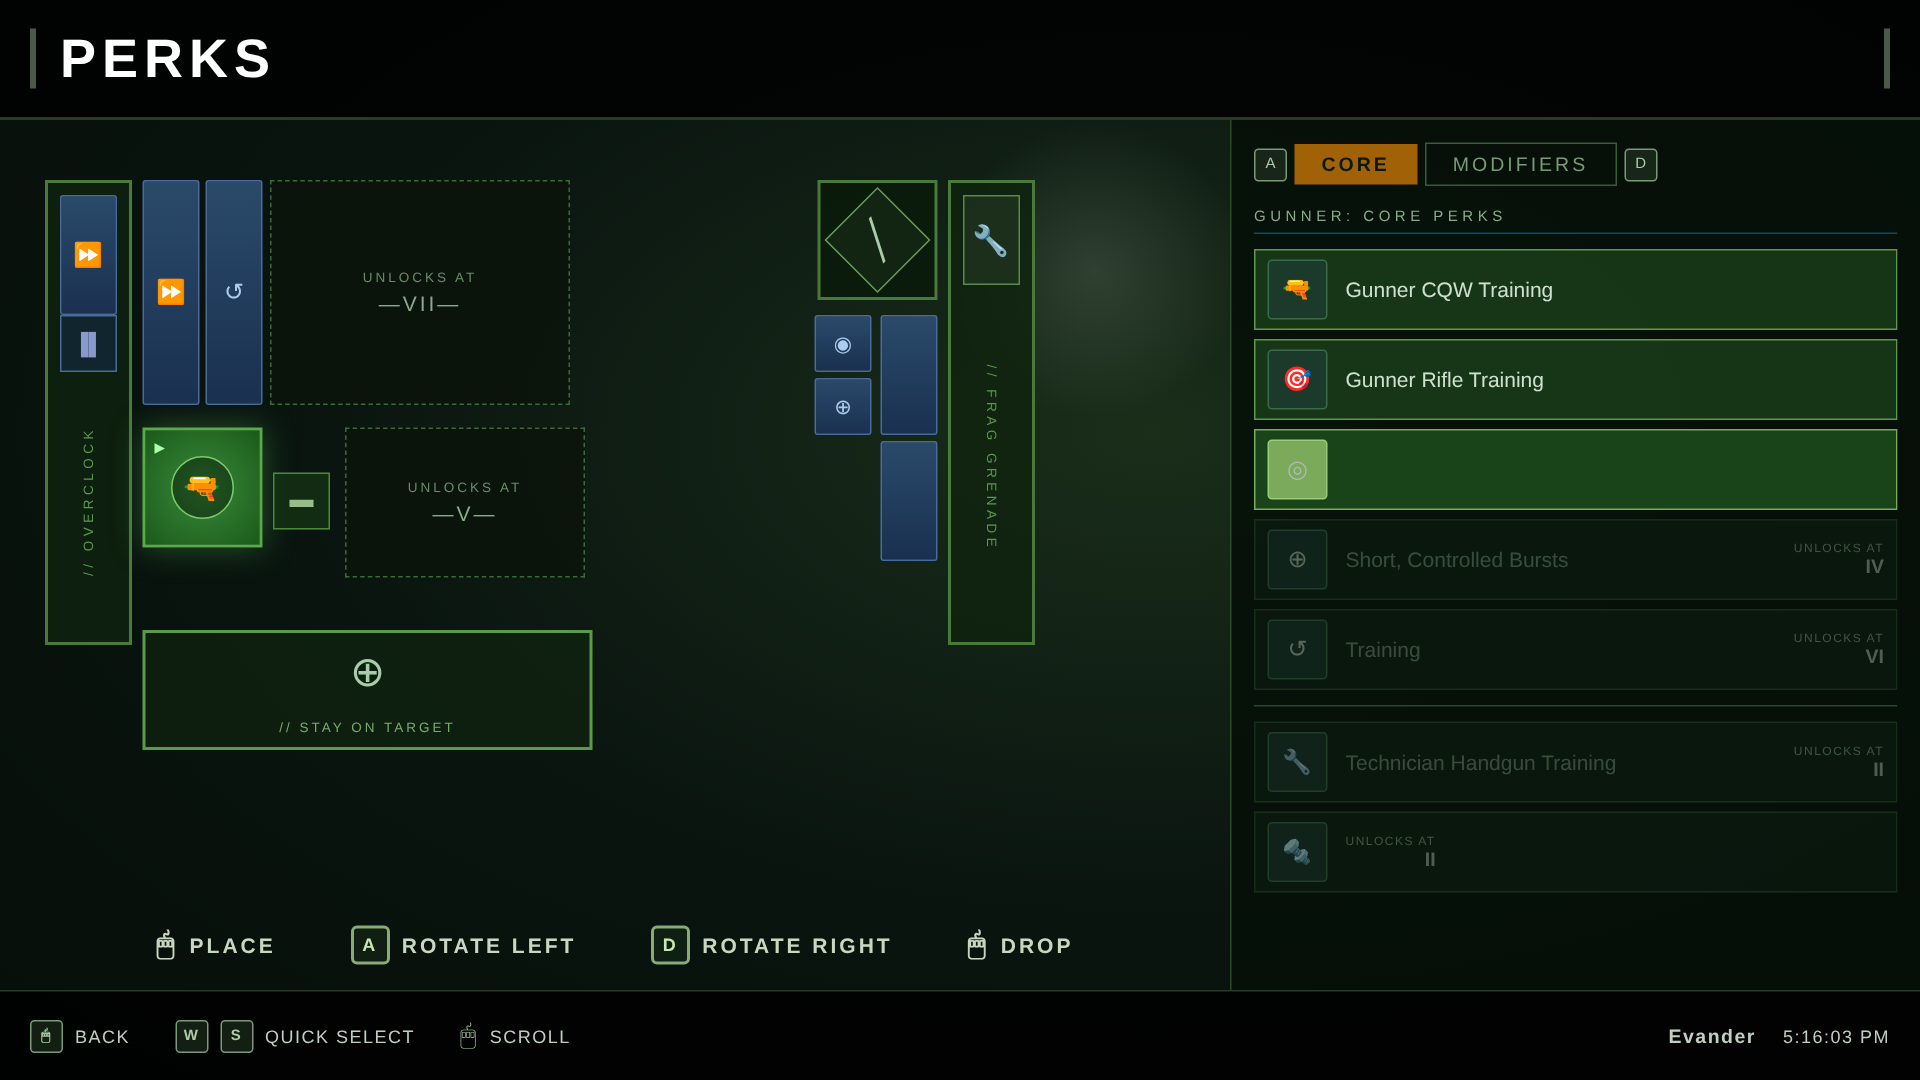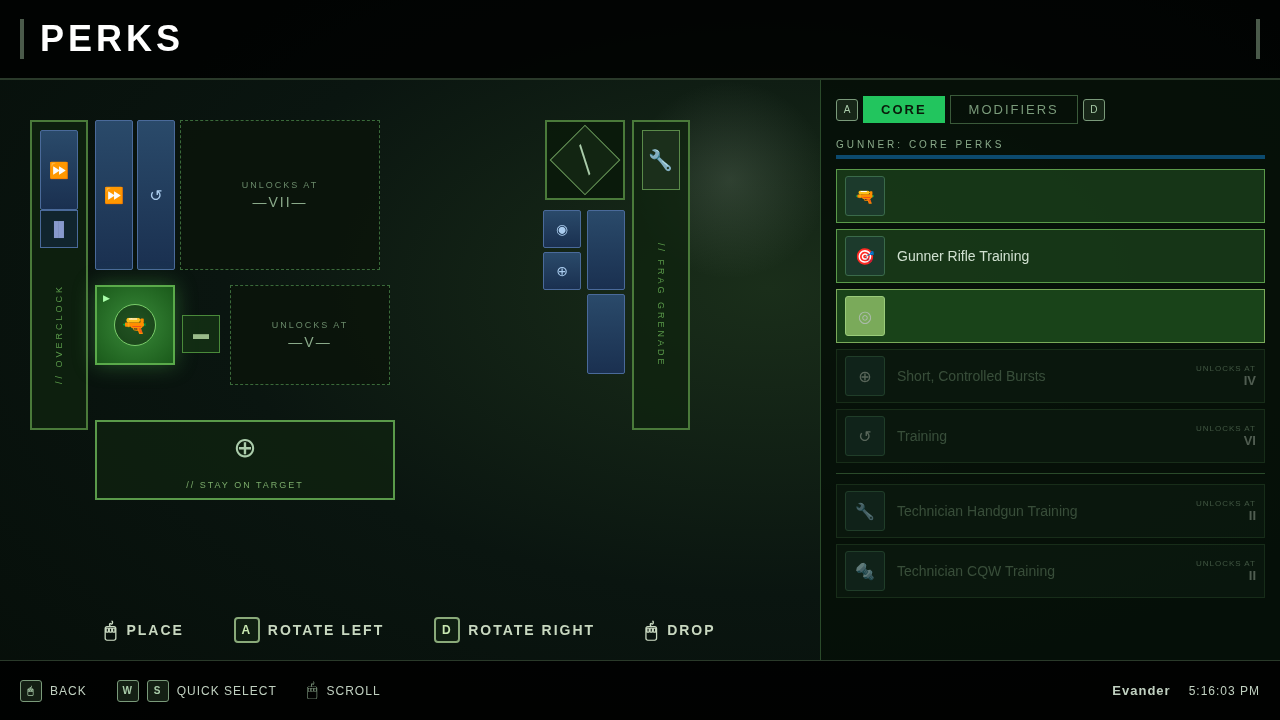--- a/index.html
+++ b/index.html
@@ -158,39 +158,39 @@
     }
     .tab-button {
       padding: 6px 18px;
       font-size: 13px;
       letter-spacing: 2px;
       text-transform: uppercase;
       border: none;
       cursor: pointer;
     }
     .tab-button.active {
-      background: #22c55e;
+      background: #a16207;
       color: #0a1a0a;
       font-weight: bold;
     }
     .tab-button.inactive {
       background: transparent;
       color: #7a9a7a;
       border: 1px solid #3a5a3a;
     }
 
     
     .perks-section-header {
       color: #8aaa8a;
       font-size: 10px;
       letter-spacing: 3px;
       text-transform: uppercase;
       margin-bottom: 10px;
       padding-bottom: 5px;
-      border-bottom: 4px solid #0c4a6e;
+      border-bottom: 1px solid #0c4a6e;
     }
 
     
     .perk-item {
       display: flex;
       align-items: center;
       margin-bottom: 6px;
       padding: 6px 8px;
       background: rgba(20, 40, 25, 0.6);
       border: 1px solid #2a4a2a;
@@ -441,20 +441,21 @@
     <button class="tab-button inactive">MODIFIERS</button>
     <div class="tab-key">D</div>
   </div>
 
   <div class="right-panel-scroll">
 
     <div class="perks-section-header">GUNNER: CORE PERKS</div>
 
     <div class="perk-item active-item">
       <div class="perk-item-icon">🔫</div>
+      <span class="perk-item-name">Gunner CQW Training</span>
     </div>
 
     <div class="perk-item active-item">
       <div class="perk-item-icon">🎯</div>
       <span class="perk-item-name">Gunner Rifle Training</span>
     </div>
 
     <div class="perk-item focus-fire">
       <div class="perk-item-icon green-bg">◎</div>
     </div>
@@ -484,21 +485,20 @@
       <div class="perk-item-icon">🔧</div>
       <span class="perk-item-name locked-name">Technician Handgun Training</span>
       <div class="unlock-info">
         <div class="unlock-at-label">UNLOCKS AT</div>
         <div class="unlock-at-value">II</div>
       </div>
     </div>
 
     <div class="perk-item locked">
       <div class="perk-item-icon">🔩</div>
-      <span class="perk-item-name locked-name">Technician CQW Training</span>
       <div class="unlock-info">
         <div class="unlock-at-label">UNLOCKS AT</div>
         <div class="unlock-at-value">II</div>
       </div>
     </div>
   </div>
 </div>
 
 <div class="bottom-bar">
   <div class="bottom-action">

